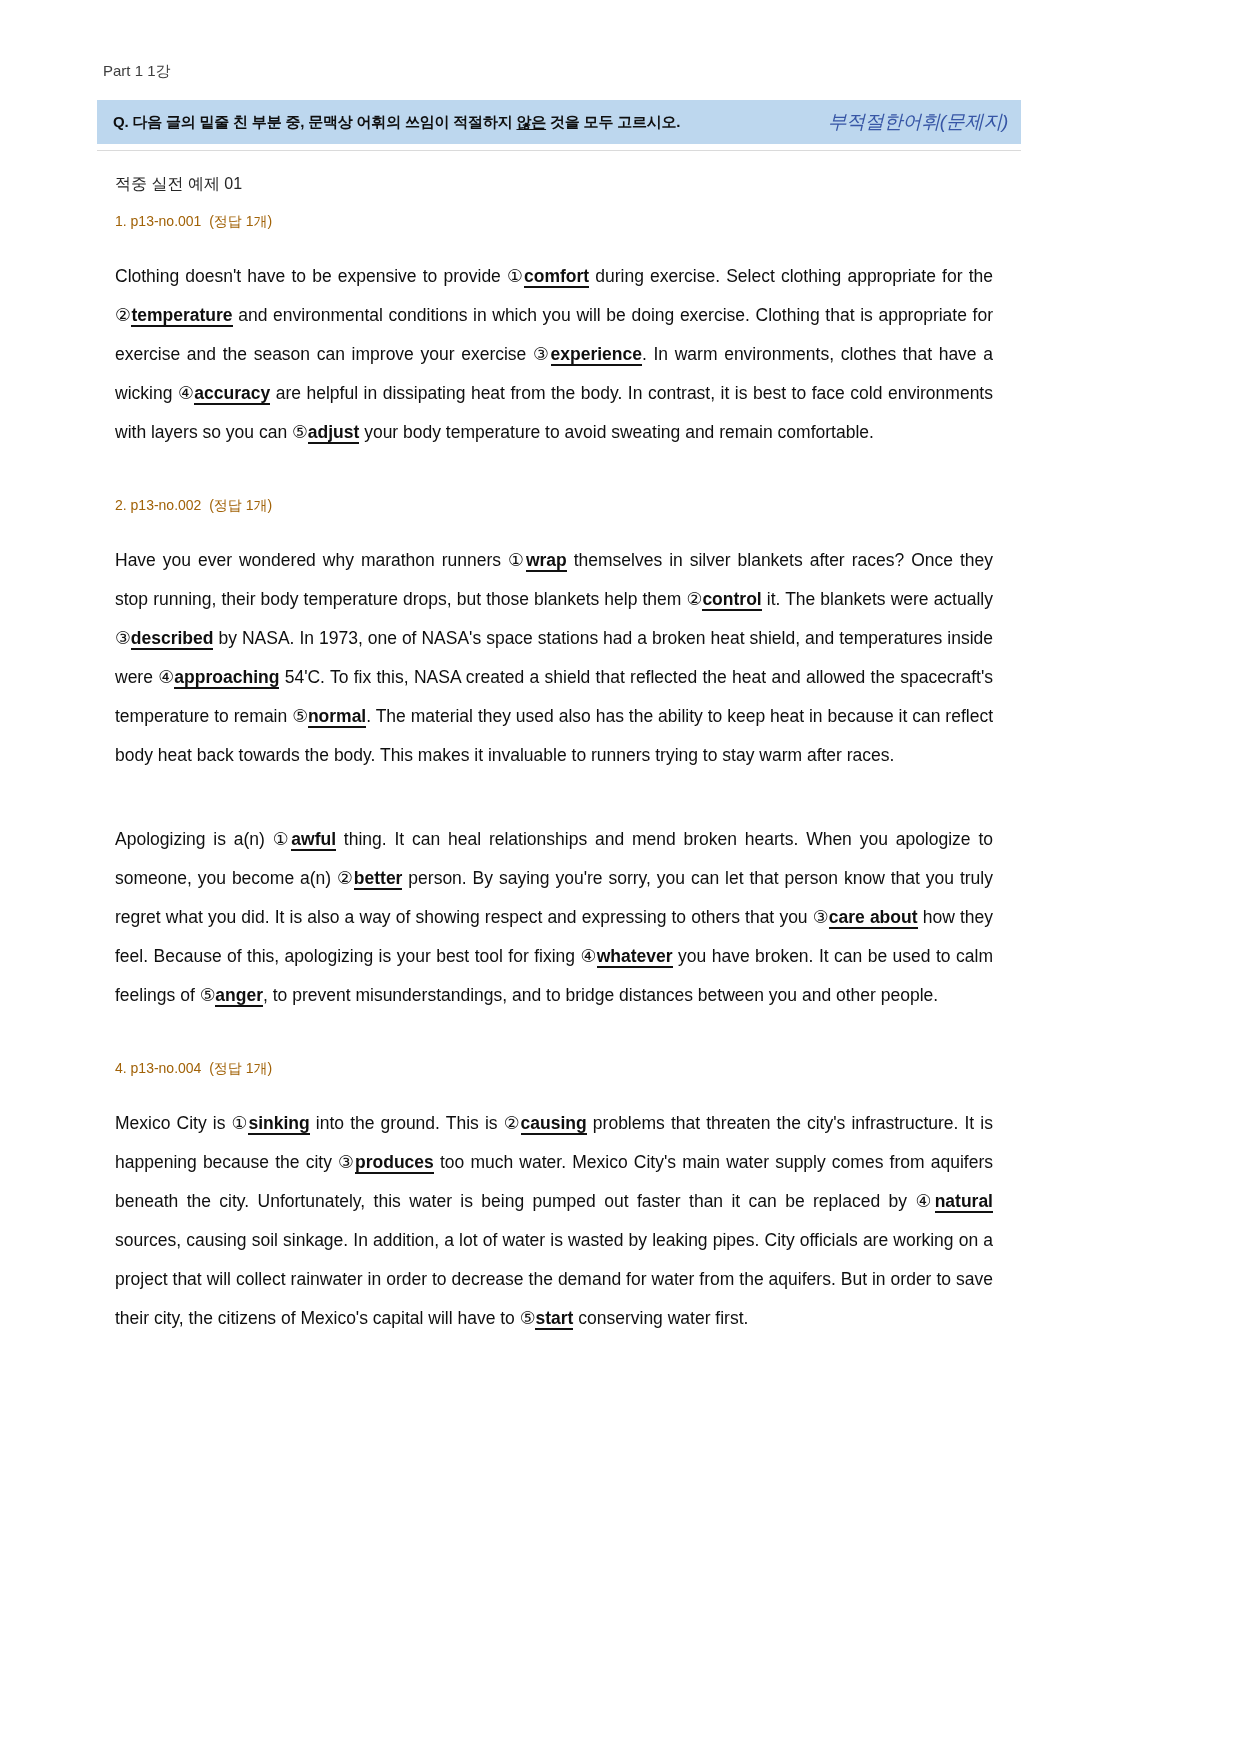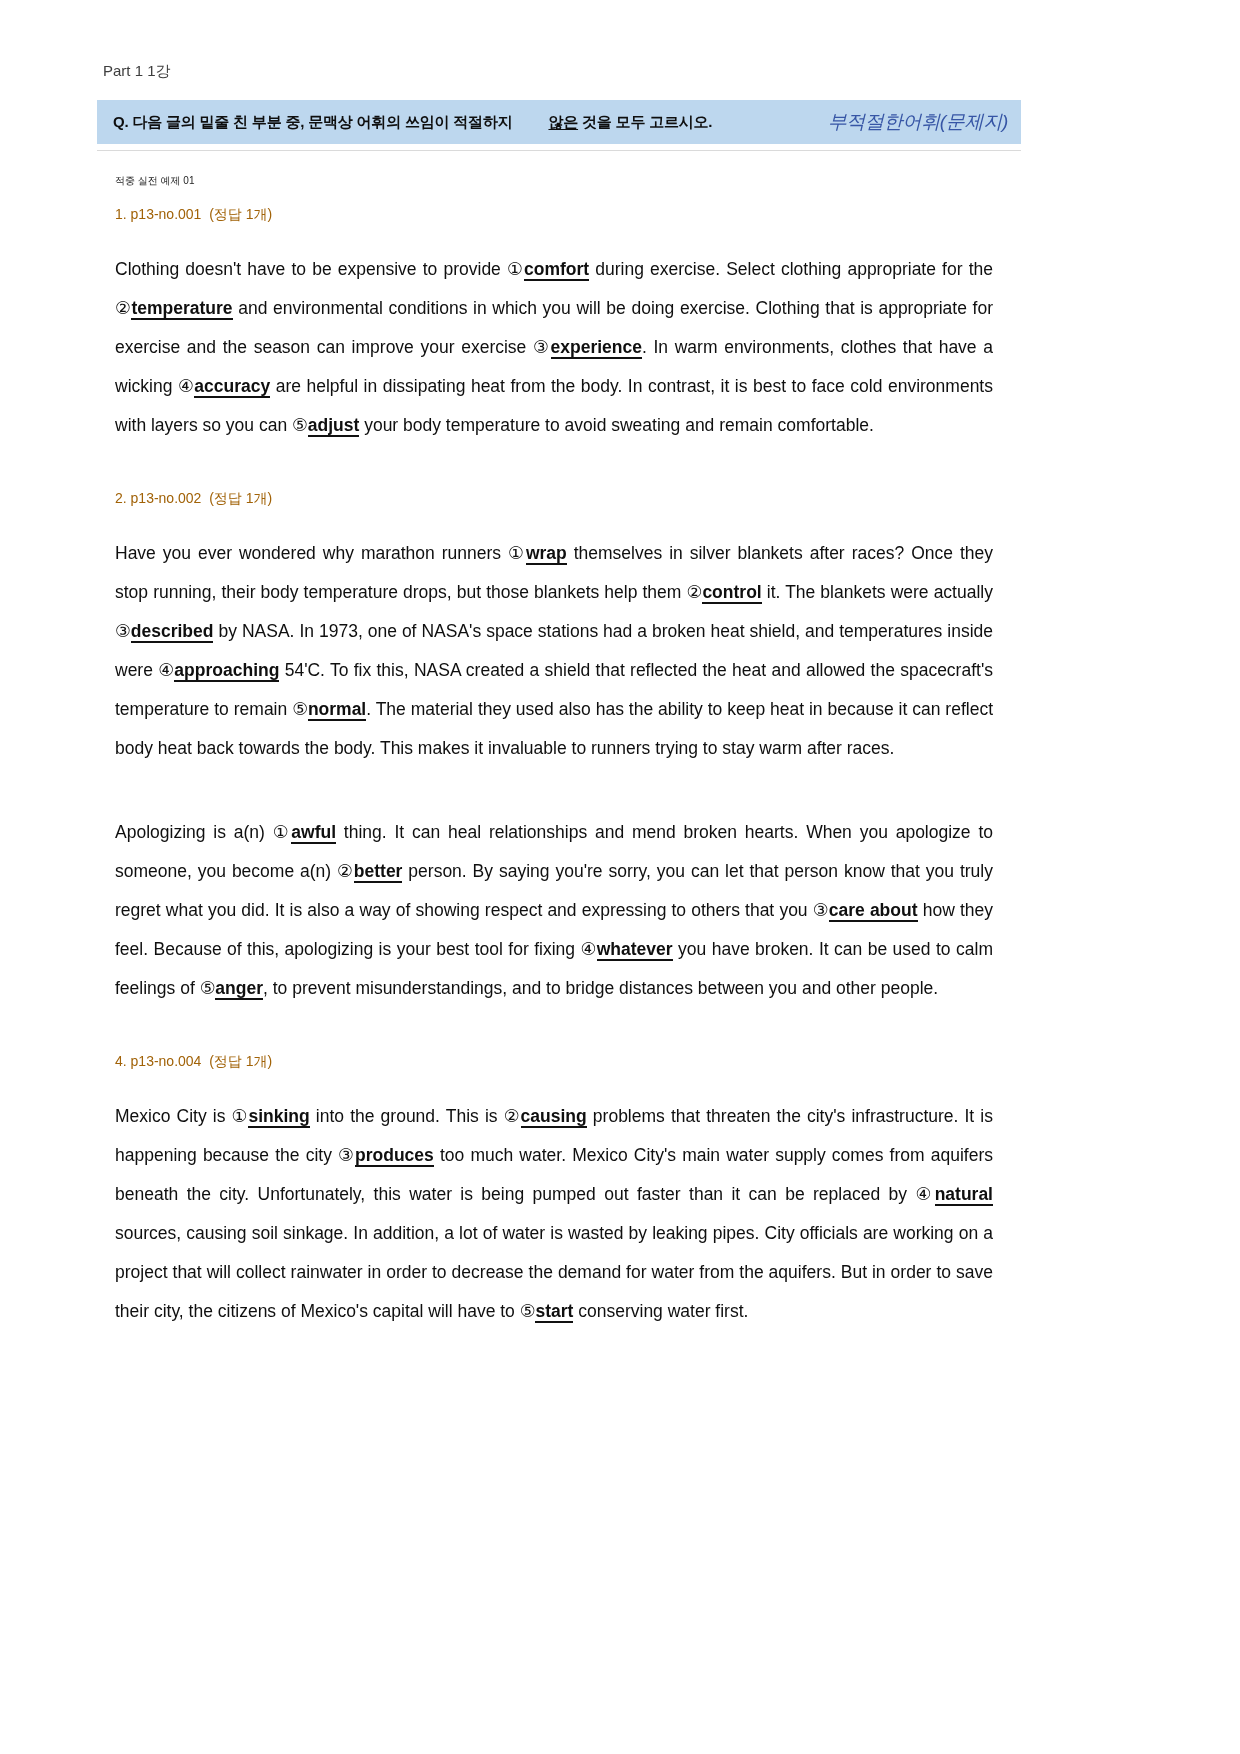--- a/index.html
+++ b/index.html
@@ -31,34 +31,34 @@
     align-items: center;
     justify-content: space-between;
     padding: 0 13px 0 16px;
   }
   .qtext {
     font-weight: 700;
     font-size: 15px;
     color: #0e0e0e;
     letter-spacing: -0.2px;
   }
-  .qtext .u { text-decoration: underline; text-underline-offset: 2px; margin-left: 32px; }
+  .qtext .u { text-decoration: underline; text-underline-offset: 2px; }
   .qtag {
     font-size: 19px;
     letter-spacing: -0.3px;
     font-style: italic;
   }
   .divider {
     width: 924px;
     border-bottom: 1px solid #dadada;
     margin-top: 6px;
   }
   .section-title {
     margin: 23px 0 0 18px;
-    font-size: 10px;
+    font-size: 16px;
     color: #262626;
   }
   .question { margin-top: 45px; }
   #questions > .question:first-child { margin-top: 18px; }
   .q-header {
     margin-left: 18px;
     font-size: 14px;
     color: #a16207;
     white-space: pre-wrap;
   }

